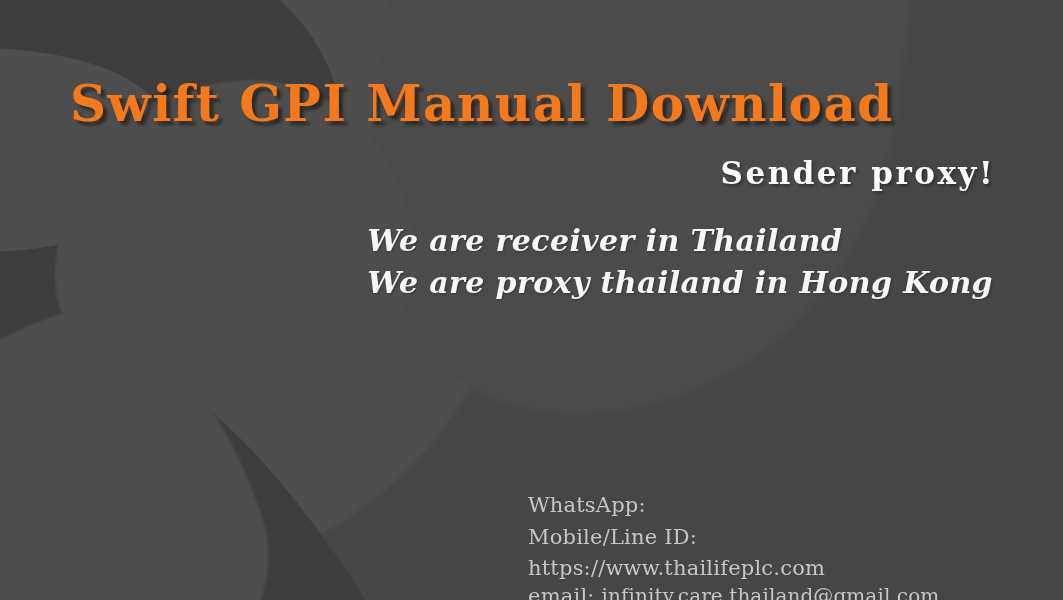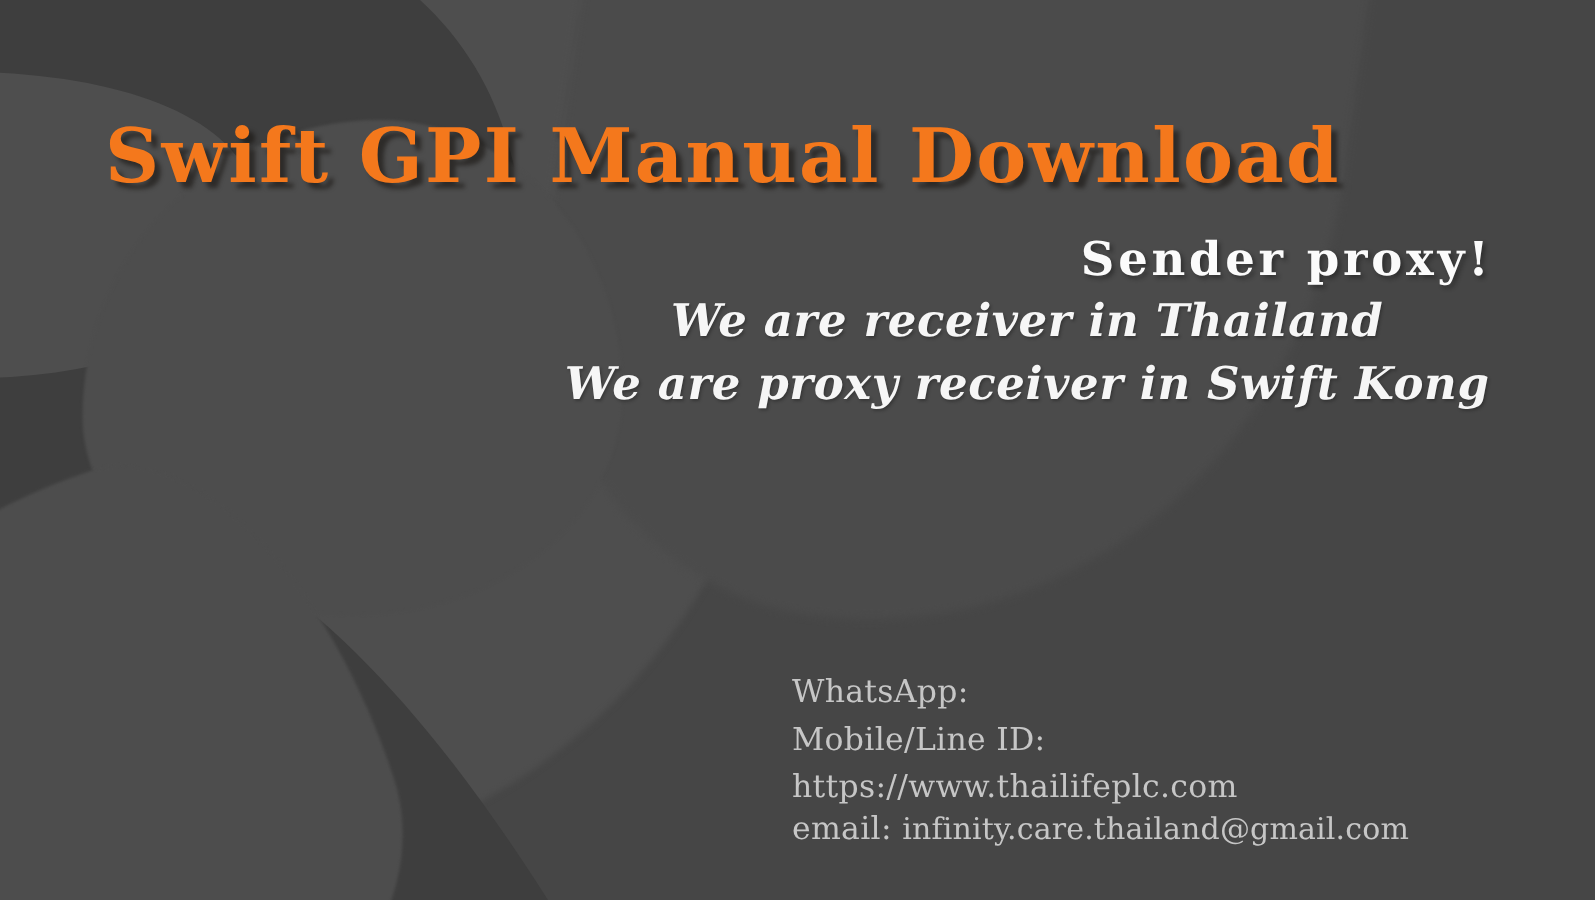--- a/index.html
+++ b/index.html
@@ -108,22 +108,22 @@
     font-size: 31px;
     letter-spacing: 2.5px;
     color: #fbfbfb;
     white-space: nowrap;
     text-shadow: 2px 2px 3px rgba(20,20,20,0.45);
   }
 
   .script-block {
     position: absolute;
     right: 70px;
-    top: 194px;
-    text-align: center;
+    top: 220px;
+    text-align: left;
   }
   .script-line {
     font-family: "DejaVu Serif", "Liberation Serif", serif;
     font-style: italic;
     font-weight: 600;
     font-size: 30px;
     line-height: 42px;
     letter-spacing: 0.4px;
     color: #f6f6f6;
     white-space: nowrap;
@@ -146,21 +146,21 @@
     font-size: 21px;
     letter-spacing: 0.2px;
   }
   .c-value {
     font-family: "DejaVu Sans", "Liberation Sans", sans-serif;
     font-size: 24px;
     letter-spacing: 0.6px;
     margin-left: 7px;
     color: #cccccc;
   }
-  .row-wa   { margin-bottom: 8px; }
+  .row-wa   { margin-bottom: 8px; margin-top: 44px; }
   .row-mob  { margin-bottom: 7px; }
   .row-url  { margin-bottom: 4px; }
 
   .c-url {
     font-size: 21px;
     letter-spacing: 0.2px;
     color: #c6c6c6;
     text-decoration: none;
   }
   .c-email-value {
@@ -207,21 +207,21 @@
   <div class="wm wm-leaf-a"></div>
 
   <div class="content">
 
     <div class="title">Swift GPI Manual Download</div>
 
     <div class="subtitle">Sender proxy!</div>
 
     <div class="script-block">
       <div class="script-line">We are receiver in Thailand</div>
-      <div class="script-line">We are proxy receiver in Swift Kong</div>
+      <div class="script-line">We are proxy thailand in Hong Kong</div>
     </div>
 
     <div class="contact">
 
       <div class="contact-row row-wa">
         <span class="c-label">WhatsApp:</span>
       </div>
 
       <div class="contact-row row-mob">
         <span class="c-label">Mobile/Line ID:</span>

